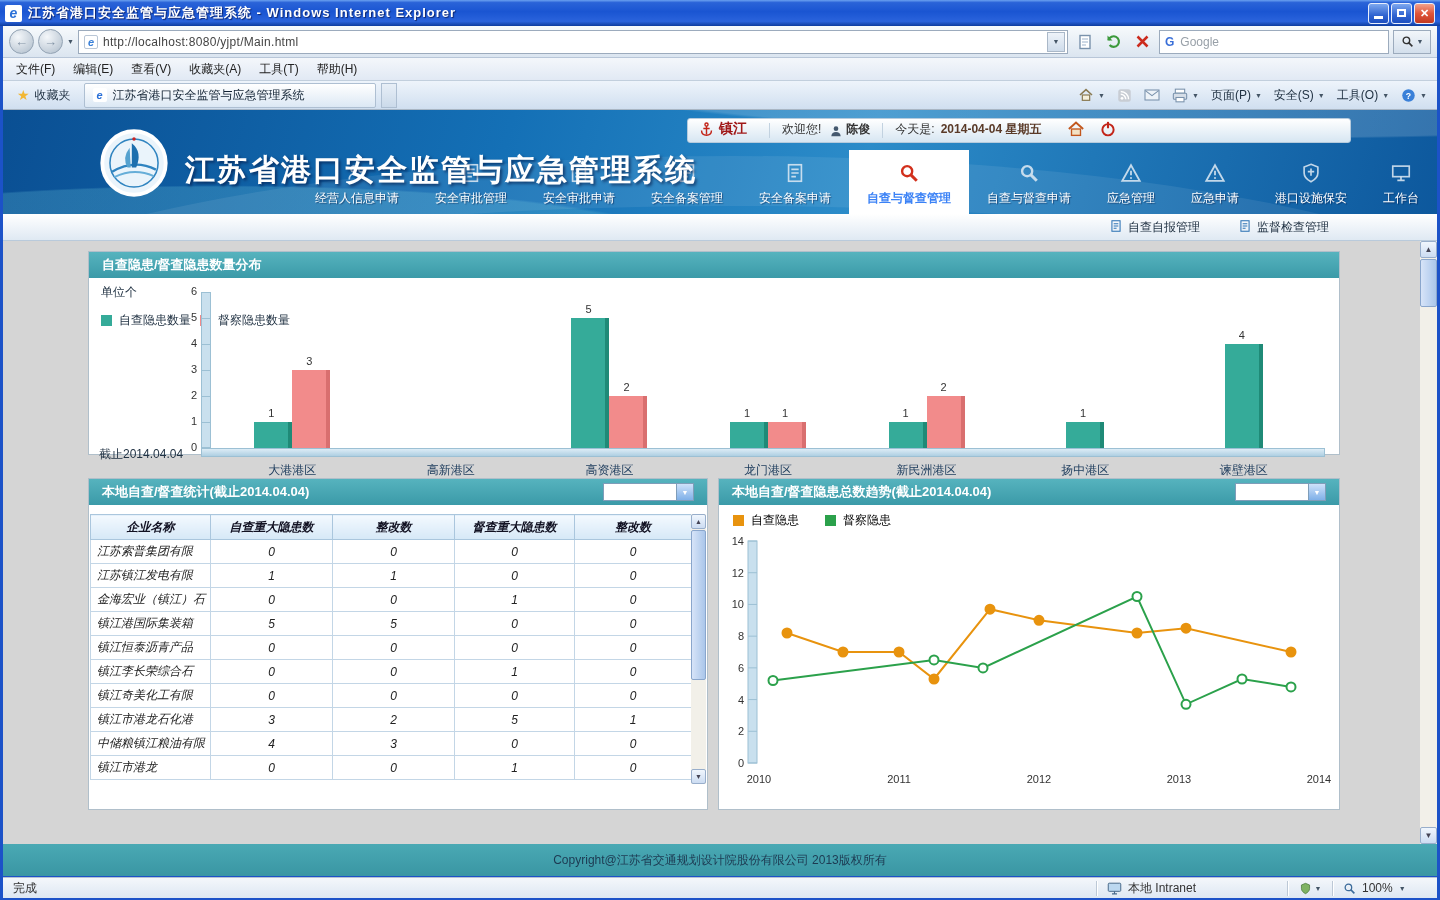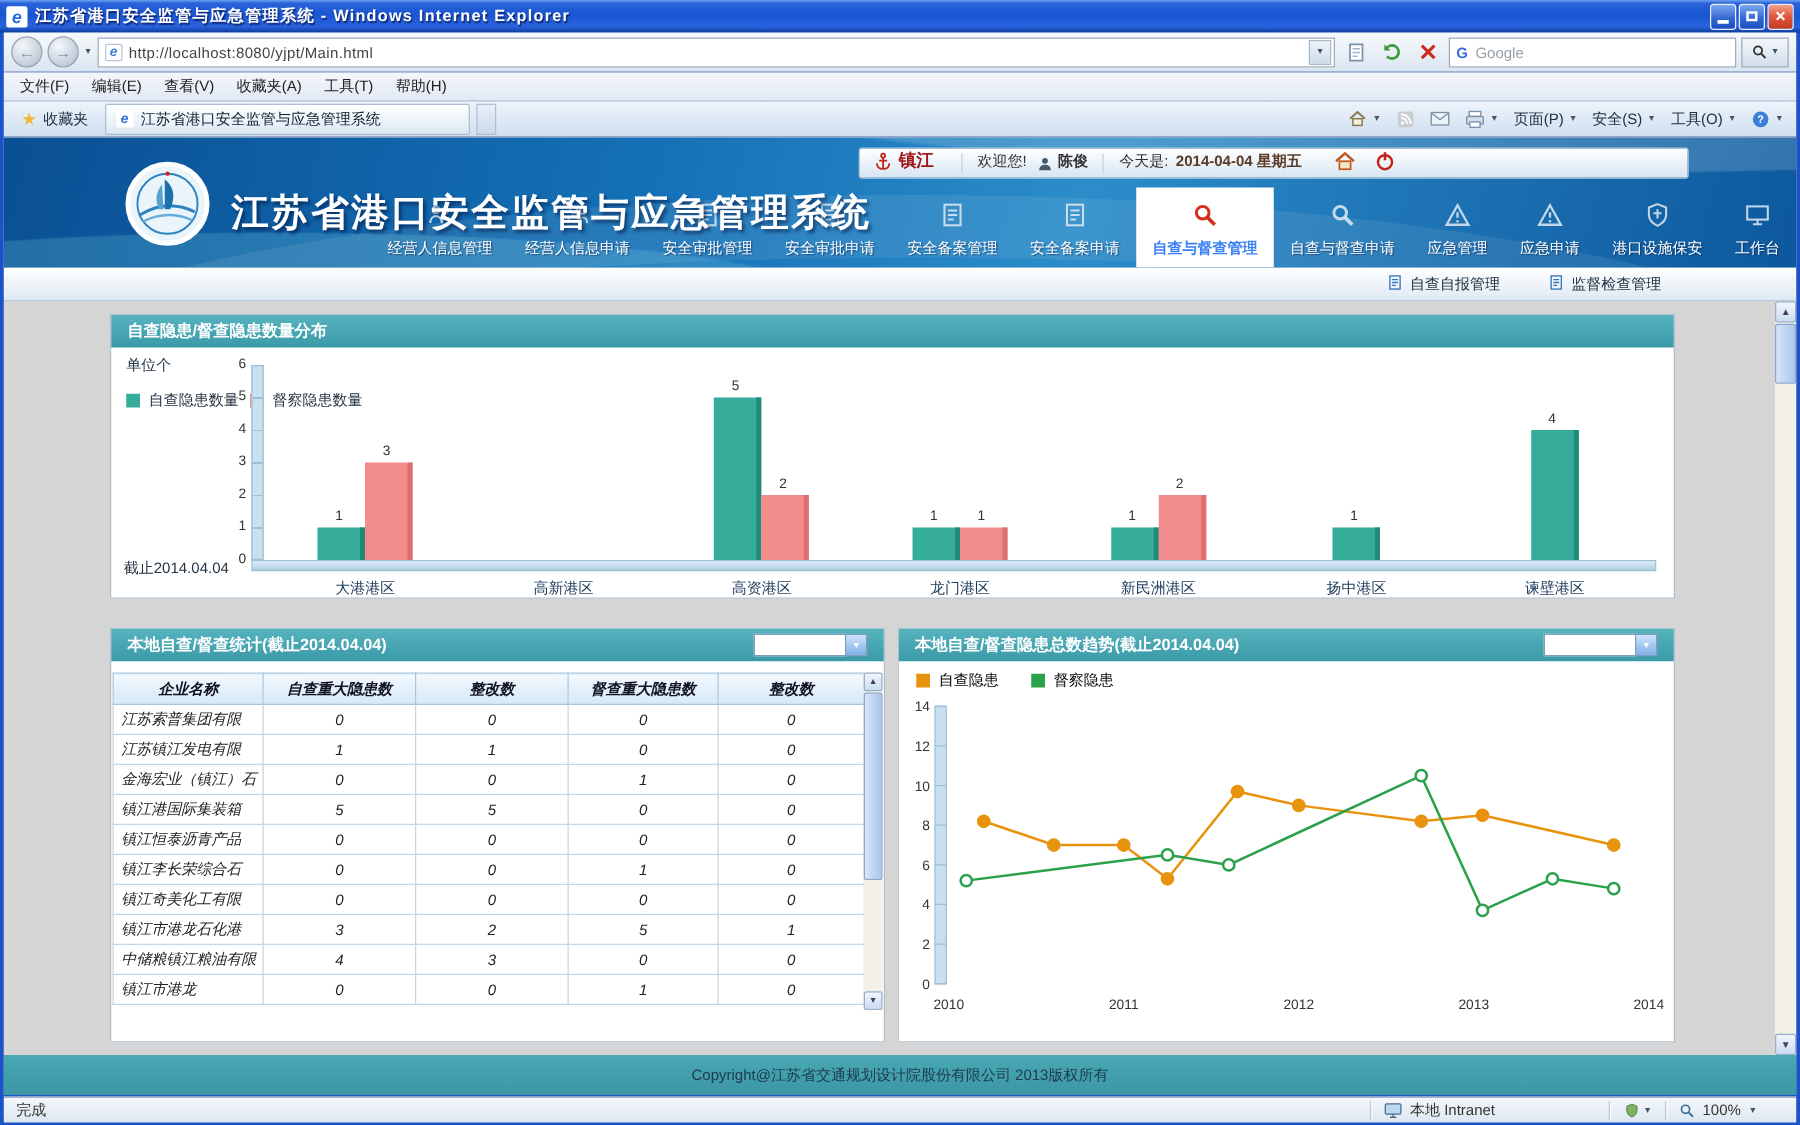--- a/index.html
+++ b/index.html
@@ -118,21 +118,21 @@
   .panel { background:#fff; border:1px solid #b0bfca; }
   .panel-hd { height:26px; background:linear-gradient(#56b3be,#3b9aa8);
     color:#fff; font-size:13px; font-weight:bold; display:flex; align-items:center;
     padding:0 13px; }
   .hdr-select { margin-left:auto; display:flex; }
   .sel-box { width:74px; height:18px; background:#fff; border:1px solid #7f9db9; }
   .sel-btn { width:17px; height:18px; border:1px solid #7f9db9; border-left:none;
     background:linear-gradient(#cfe2fa,#7fb0e8); color:#fff; font-size:7px;
     display:flex; align-items:center; justify-content:center; }
 
-  .bar-panel { margin:0 80px 0 85px; width:1252px; height:228px; }
+  .bar-panel { margin:0 80px 0 85px; width:1252px; height:204px; }
   .bar-body { position:relative; height:200px; font-size:12px; color:#234; }
   .bar-unit { position:absolute; left:12px; top:6px; font-size:12px; }
   .bar-legend { position:absolute; left:12px; top:34px; display:flex;
     flex-direction:row; gap:9px; }
   .lg-item { display:flex; align-items:center; gap:7px; font-size:12px; }
   .lg-sq { width:11px; height:11px; }
   .bar-asof { position:absolute; left:10px; top:168px; font-size:12px; }
   .bar-ylabels { position:absolute; left:76px; top:14px; width:32px; height:156px; }
   .bar-ytick { position:absolute; right:0; width:100%; text-align:right;
     font-size:11px; color:#333; }
@@ -374,29 +374,20 @@
       </div>
 
       <nav class="main-nav">
           <div class="nav-item">
             <span><svg viewBox="0 0 24 24" width="22" height="22">
                 <circle cx="8.5" cy="7.5" r="3" fill="none" stroke="rgba(225,235,245,0.85)" stroke-width="1.8"></circle>
                 <path d="M3.5 19 c0-4 2.5-6 5-6 s5 2 5 6" fill="none" stroke="rgba(225,235,245,0.85)" stroke-width="1.8"></path>
                 <circle cx="16.5" cy="8.5" r="2.5" fill="none" stroke="rgba(225,235,245,0.85)" stroke-width="1.6"></circle>
                 <path d="M13.5 19 c.4-3.3 1.7-4.8 3.5-4.8 s3.1 1.5 3.5 4.8" fill="none" stroke="rgba(225,235,245,0.85)" stroke-width="1.6"></path>
               </svg></span>
-            <span class="nav-label">经营人信息管理</span>
-          </div>
-          <div class="nav-item">
-            <span><svg viewBox="0 0 24 24" width="22" height="22">
-                <circle cx="8.5" cy="7.5" r="3" fill="none" stroke="rgba(225,235,245,0.85)" stroke-width="1.8"></circle>
-                <path d="M3.5 19 c0-4 2.5-6 5-6 s5 2 5 6" fill="none" stroke="rgba(225,235,245,0.85)" stroke-width="1.8"></path>
-                <circle cx="16.5" cy="8.5" r="2.5" fill="none" stroke="rgba(225,235,245,0.85)" stroke-width="1.6"></circle>
-                <path d="M13.5 19 c.4-3.3 1.7-4.8 3.5-4.8 s3.1 1.5 3.5 4.8" fill="none" stroke="rgba(225,235,245,0.85)" stroke-width="1.6"></path>
-              </svg></span>
             <span class="nav-label">经营人信息申请</span>
           </div>
           <div class="nav-item">
             <span><svg viewBox="0 0 24 24" width="22" height="22">
                 <rect x="5" y="3" width="14" height="18" fill="none" stroke="rgba(225,235,245,0.85)" stroke-width="1.8"></rect>
                 <path d="M8 8h8M8 12h8M8 16h5" stroke="rgba(225,235,245,0.85)" stroke-width="1.8" fill="none"></path>
               </svg></span>
             <span class="nav-label">安全审批管理</span>
           </div>
           <div class="nav-item">

